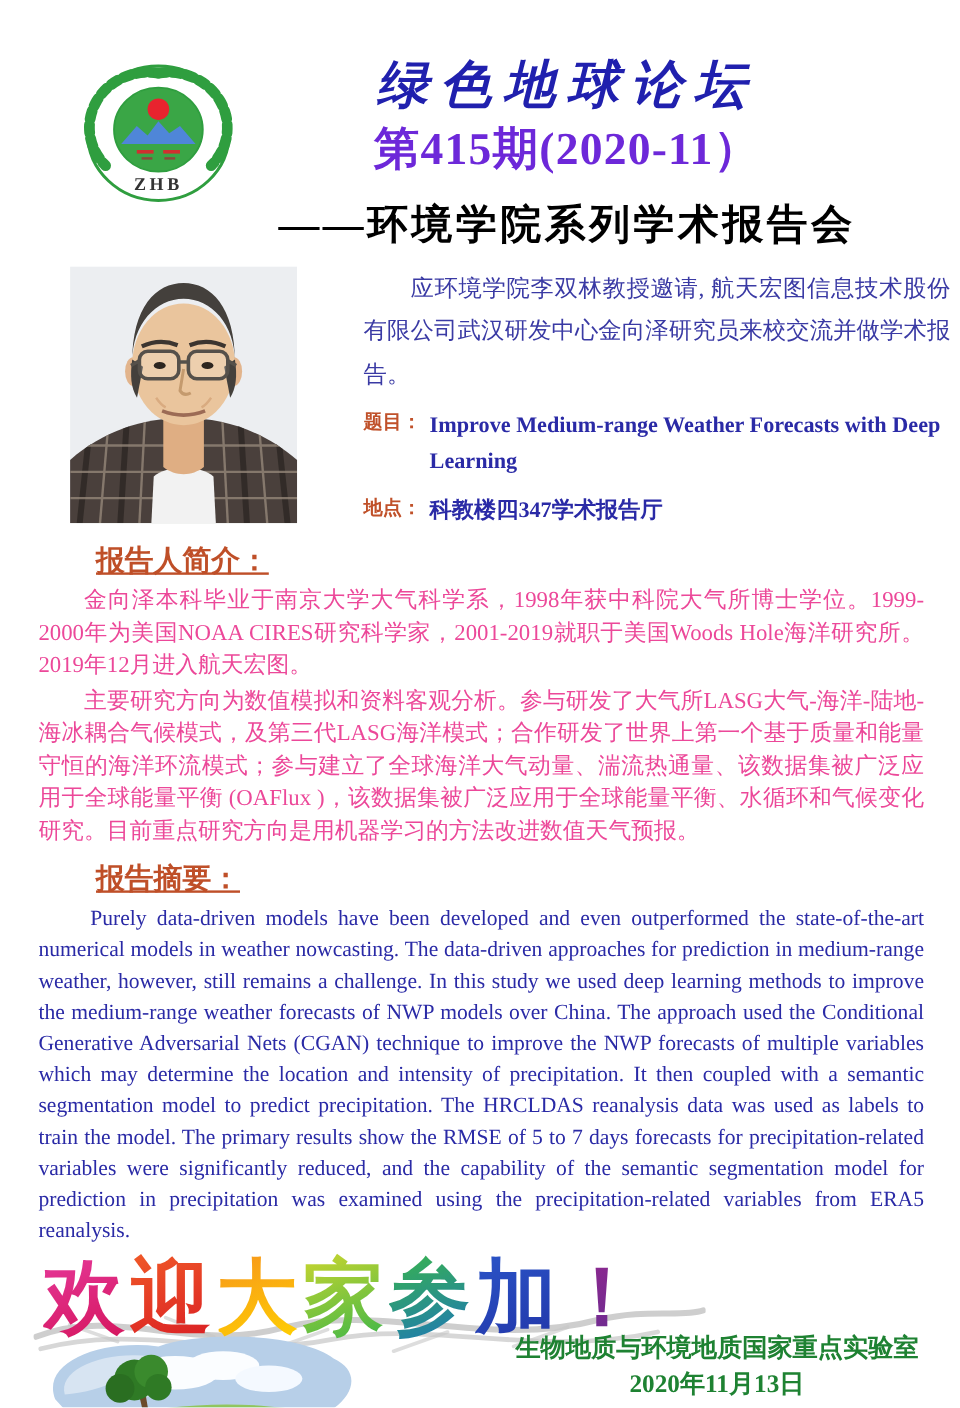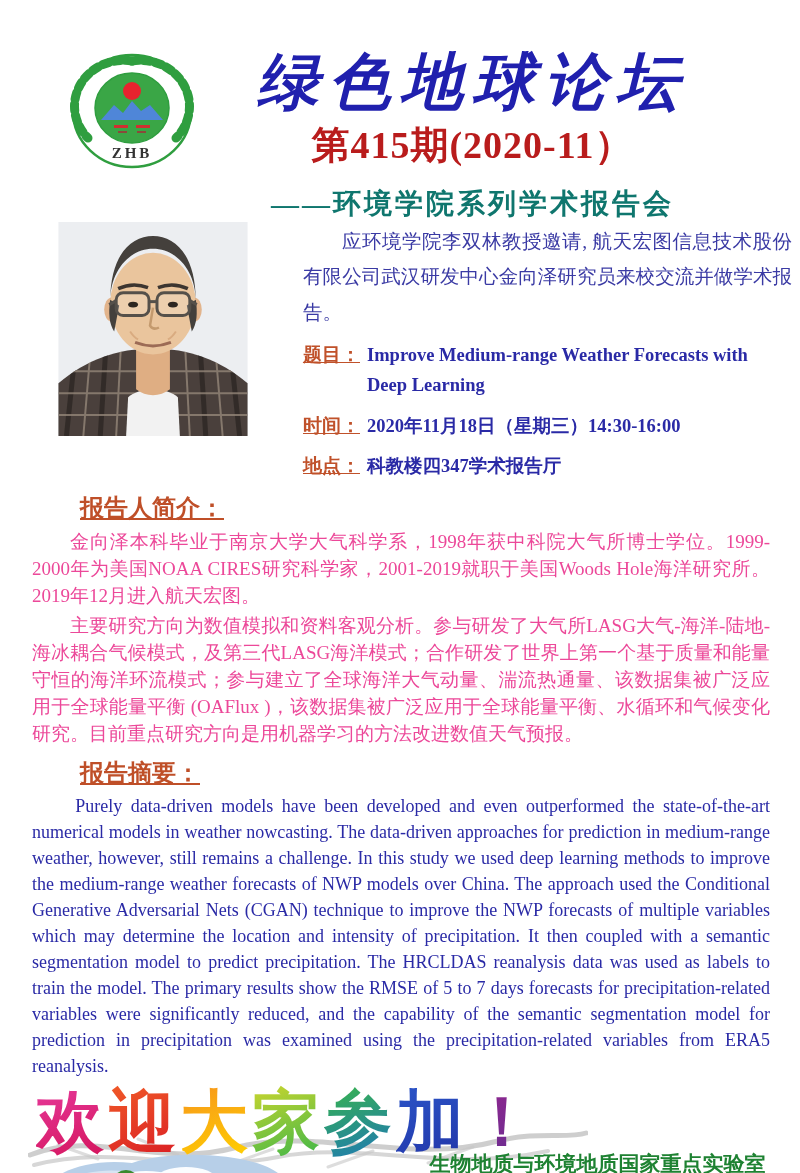--- a/index.html
+++ b/index.html
@@ -4,31 +4,31 @@
 <style>
   * { margin:0; padding:0; box-sizing:border-box; }
   html,body { background:#ffffff; }
   body { width:800px; font-family:"Liberation Serif","DejaVu Serif",serif; }
   .poster { position:relative; width:800px; height:1173px; background:#fff; overflow:hidden; }
 
   
   .header { position:relative; padding-top:48px; height:212px; }
   .logo { position:absolute; left:70px; top:52px; }
   .title-block { margin-left:185px; width:575px; text-align:center; }
-  .poster-title { font-size:62px; font-weight:bold; letter-spacing:10px; color:#2020ae; line-height:1.1; font-style:italic; }
-  .issue { font-size:38px; font-weight:bold; color:#b91c1c; letter-spacing:1px; margin-top:4px; }
-  .series { font-size:28px; font-weight:bold; color:#0f766e; margin-top:14px; letter-spacing:3px; }
+  .poster-title { font-size:43px; font-weight:bold; letter-spacing:10px; color:#2020ae; line-height:1.1; font-style:italic; }
+  .issue { font-size:38px; font-weight:bold; color:#6d28d9; letter-spacing:1px; margin-top:4px; }
+  .series { font-size:34px; font-weight:bold; color:#000000; margin-top:14px; letter-spacing:3px; }
 
   
   .info { display:flex; margin:10px 8px 0 58px;gap:41px; }
   .photo { flex:none; width:190px; height:214px; }
   .event { flex:1; padding-left:14px; padding-top:2px; }
   .intro { font-size:19.5px; line-height:1.82; color:#3a3aa4; text-indent:2em; text-align:justify; }
   .detail-row { display:flex; margin-top:11px; }
-  .detail-label { flex:none; font-size:19px; font-weight:bold; color:#c0512a; line-height:1.5;text-decoration:underline; }
+  .detail-label { flex:none; font-size:16px; font-weight:bold; color:#c0512a; line-height:1.5; }
   .detail-value { font-size:18.5px; font-weight:bold; color:#2a2aa6; margin-left:7px; line-height:1.6; max-width:462px; }
 
   
   .section { margin:10px 30px 0 32px; }
   .section-heading { font-size:24px; font-weight:bold; color:#bf4f28; text-indent:2em; margin:8px 0 4px 0;text-decoration:underline; }
   .bio-p { font-size:19px; line-height:27px; color:#ec4899; text-align:justify; text-indent:2em; margin-top:3px; }
   .abstract-p { font-size:18px; line-height:26px; color:#2a2aa6; text-align:justify; text-indent:2.4em; margin-top:4px; }
 
   
   .footer { position:relative; width:800px; height:170px; margin-top:6px; }
@@ -120,24 +120,20 @@
       <path d="M72,110 Q76,116 80,118 M118,110 Q114,116 110,118" stroke="#d9ab80" stroke-width="2" fill="none"></path>
     </svg>
 
     <div class="event">
       <p class="intro">应环境学院李双林教授邀请, 航天宏图信息技术股份有限公司武汉研发中心金向泽研究员来校交流并做学术报告。</p>
       <div class="detail-row">
         <span class="detail-label">题目：</span>
         <span class="detail-value">Improve Medium-range Weather Forecasts with Deep Learning</span>
       </div>
       <div class="detail-row">
-        <span class="detail-label">时间：</span>
-        <span class="detail-value">2020年11月18日（星期三）14:30-16:00</span>
-      </div>
-      <div class="detail-row">
         <span class="detail-label">地点：</span>
         <span class="detail-value">科教楼四347学术报告厅</span>
       </div>
     </div>
   </div>
 
   <div class="section">
     <div class="section-heading">报告人简介：</div>
     <p class="bio-p">金向泽本科毕业于南京大学大气科学系，1998年获中科院大气所博士学位。1999-2000年为美国NOAA CIRES研究科学家，2001-2019就职于美国Woods Hole海洋研究所。2019年12月进入航天宏图。</p>
     <p class="bio-p">主要研究方向为数值模拟和资料客观分析。参与研发了大气所LASG大气-海洋-陆地-海冰耦合气候模式，及第三代LASG海洋模式；合作研发了世界上第一个基于质量和能量守恒的海洋环流模式；参与建立了全球海洋大气动量、湍流热通量、该数据集被广泛应用于全球能量平衡 (OAFlux )，该数据集被广泛应用于全球能量平衡、水循环和气候变化研究。目前重点研究方向是用机器学习的方法改进数值天气预报。</p>

